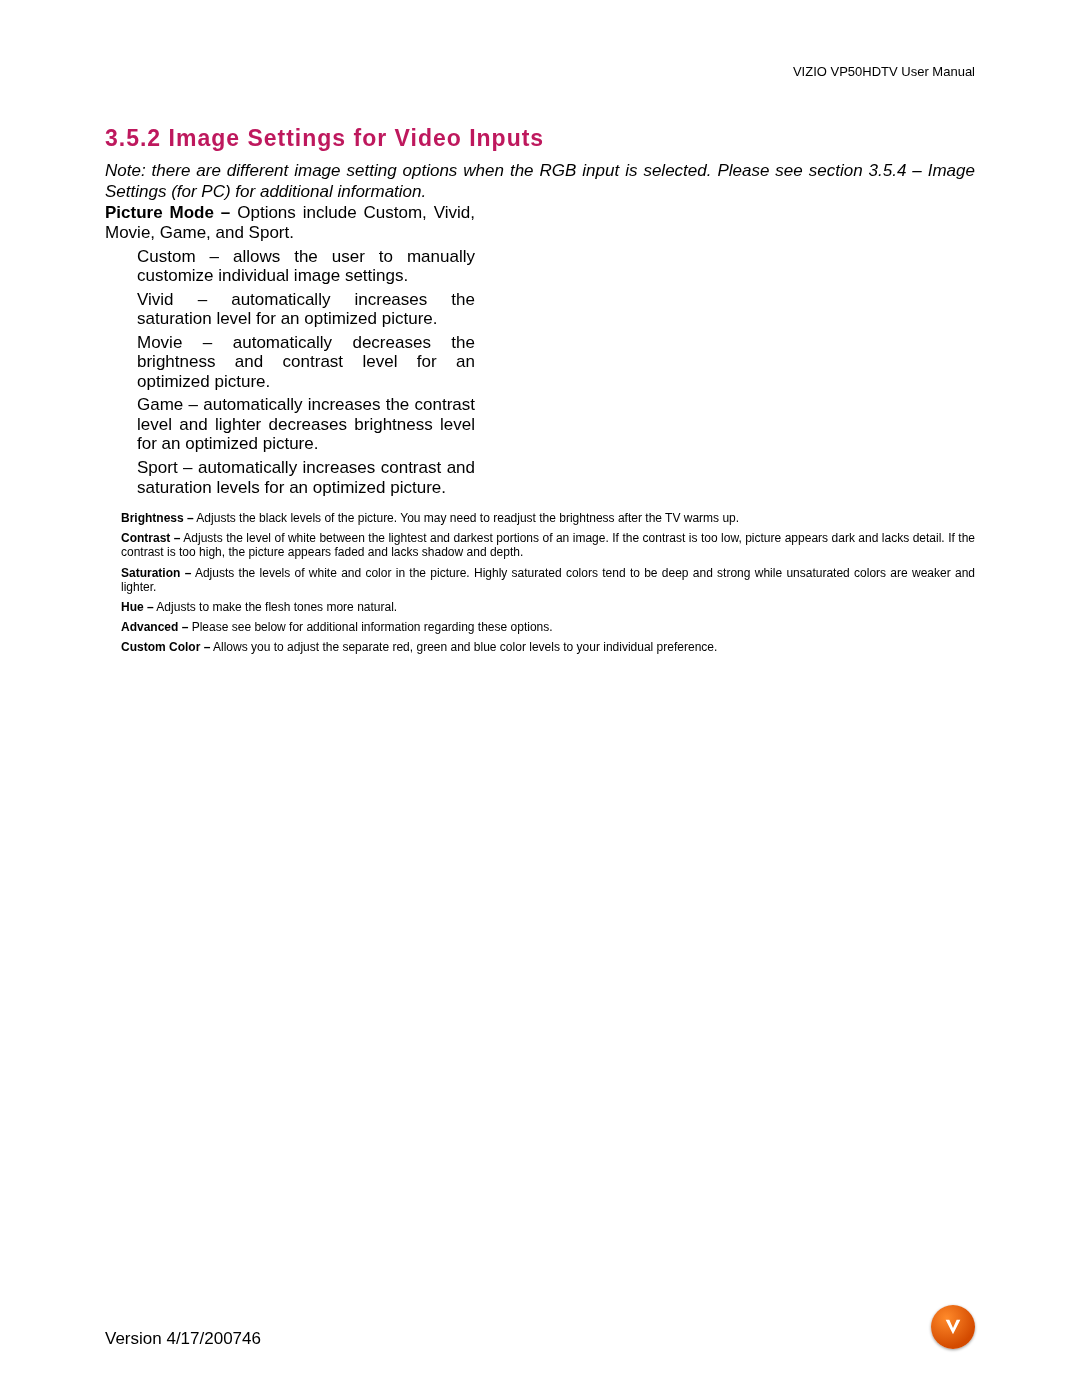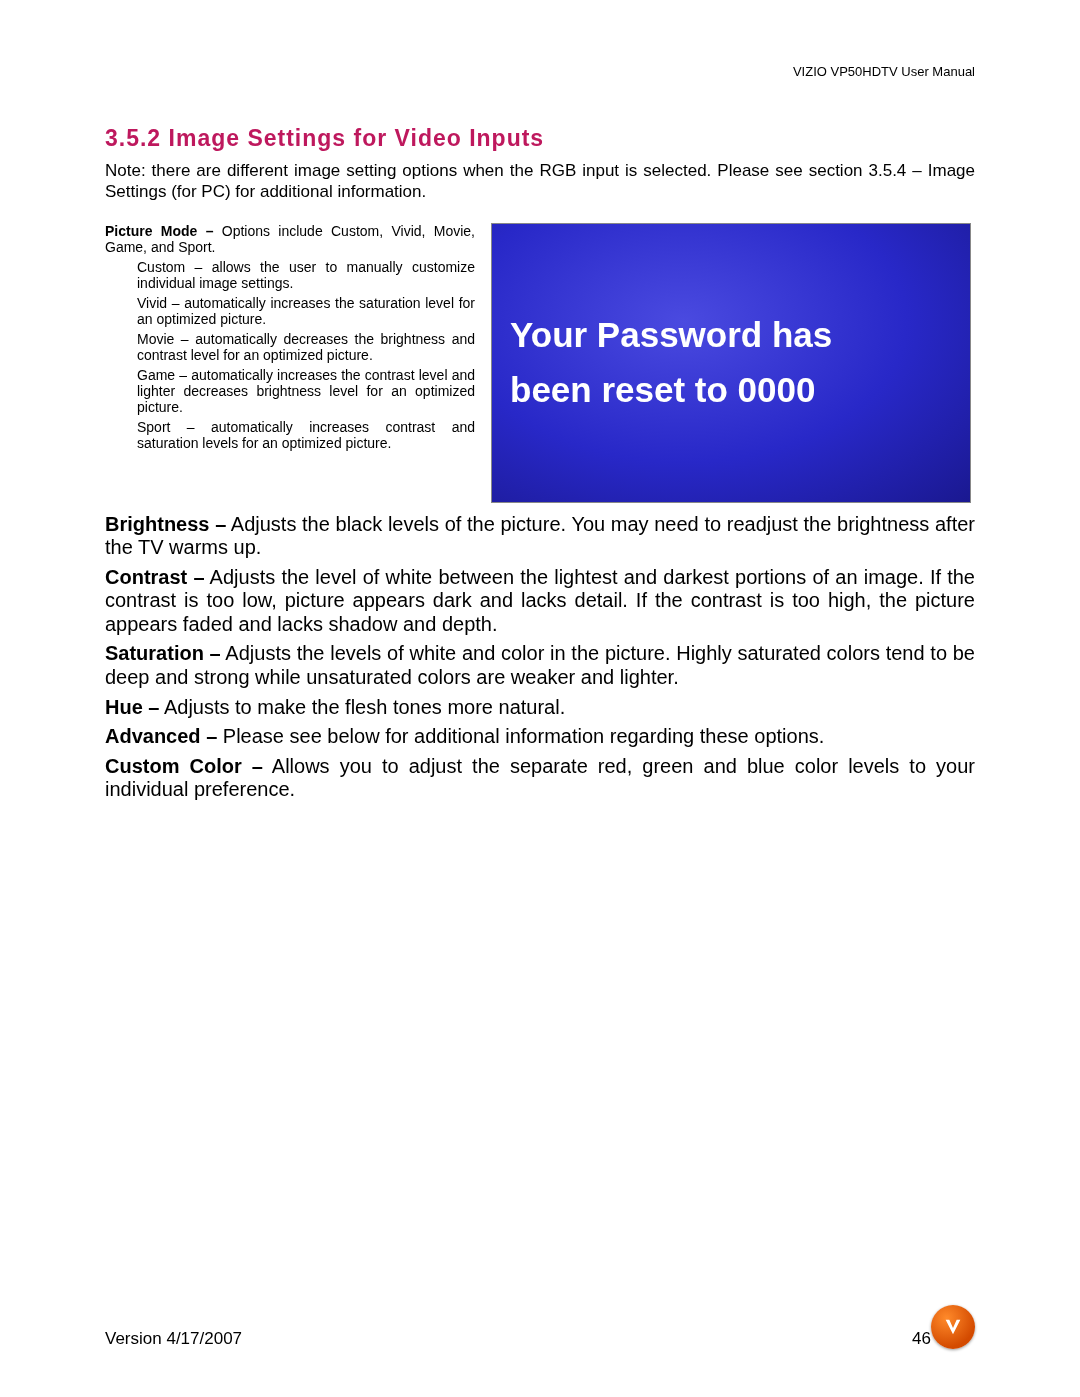--- a/index.html
+++ b/index.html
@@ -28,35 +28,35 @@
     font-weight: bold;
     font-size: 23px;
     letter-spacing: 1px;
     margin-bottom: 8px;
     font-family: "Trebuchet MS", "Arial Black", Arial, sans-serif;
   }
   .section-number {
     font-family: "Trebuchet MS", "Arial Black", Arial, sans-serif;
   }
   .note {
+    font-style: italic;
     font-size: 17px;
     text-align: justify;
     line-height: 1.25;
-    margin-bottom: 20px;
   }
   .two-col {
     display: flex;
     flex-direction: row;
     align-items: flex-start;
     gap: 16px;
     margin-bottom: 10px;
   }
   .left-col {
     flex: 0 0 370px;
-    font-size: 14px;
+    font-size: 17px;
     text-align: justify;
   }
   .right-col {
     flex: 1;
   }
   .blue-screen {
     width: 480px;
     height: 280px;
     background: radial-gradient(ellipse at 40% 35%, #4a4ae0 0%, #2828c8 55%, #1a1890 100%);
     border: 1px solid #888;
@@ -78,38 +78,39 @@
   .sub-list {
     padding-left: 32px;
     margin-top: 4px;
   }
   .sub-list .item {
     text-align: justify;
     margin-bottom: 4px;
     line-height: 1.15;
   }
   .body-para {
-    font-size: 20px;
+    font-size: 12px;
     text-align: justify;
     margin-bottom: 6px;
     line-height: 1.18;
+    margin-left: 16px;
   }
   .footer {
     position: absolute;
     bottom: 48px;
     left: 105px;
     right: 105px;
     display: flex;
     flex-direction: row;
     align-items: flex-end;
     justify-content: space-between;
     font-size: 17px;
   }
   .footer-center {
-    text-align: right;
+    text-align: left;
     flex: 1;
     margin-top: 37px;
   }
   .footer-pagenum { display:block; }
   .footer-url { font-weight: bold; display:block; margin-top:2px;}
   .logo {
     width: 44px;
     height: 44px;
     border-radius: 50%;
     background: radial-gradient(circle at 35% 30%, #ff8a2a, #d34a00 70%);
@@ -141,28 +142,20 @@
         <strong>Picture Mode –</strong><span> Options include Custom, Vivid, Movie, Game, and Sport.</span>
       </div>
       <div class="sub-list">
         <div class="item">Custom – allows the user to manually customize individual image settings.</div>
         <div class="item">Vivid – automatically increases the saturation level for an optimized picture.</div>
         <div class="item">Movie – automatically decreases the brightness and contrast level for an optimized picture.</div>
         <div class="item">Game – automatically increases the contrast level and lighter decreases brightness level for an optimized picture.</div>
         <div class="item">Sport – automatically increases contrast and saturation levels for an optimized picture.</div>
       </div>
     </div>
-    <div class="right-col">
-      <div class="blue-screen">
-        <div class="blue-screen-text">
-          <span>Your Password has</span><br>
-          <span>been reset to 0000</span>
-        </div>
-      </div>
-    </div>
   </div>
 
   <div class="body-para">
     <strong>Brightness –</strong><span> Adjusts the black levels of the picture.  You may need to readjust the brightness after the TV warms up.</span>
   </div>
   <div class="body-para">
     <strong>Contrast –</strong><span> Adjusts the level of white between the lightest and darkest portions of an image.  If the contrast is too low, picture appears dark and lacks detail.  If the contrast is too high, the picture appears faded and lacks shadow and depth.</span>
   </div>
   <div class="body-para">
     <strong>Saturation –</strong><span> Adjusts the levels of white and color in the picture.  Highly saturated colors tend to be deep and strong while unsaturated colors are weaker and lighter.</span>

